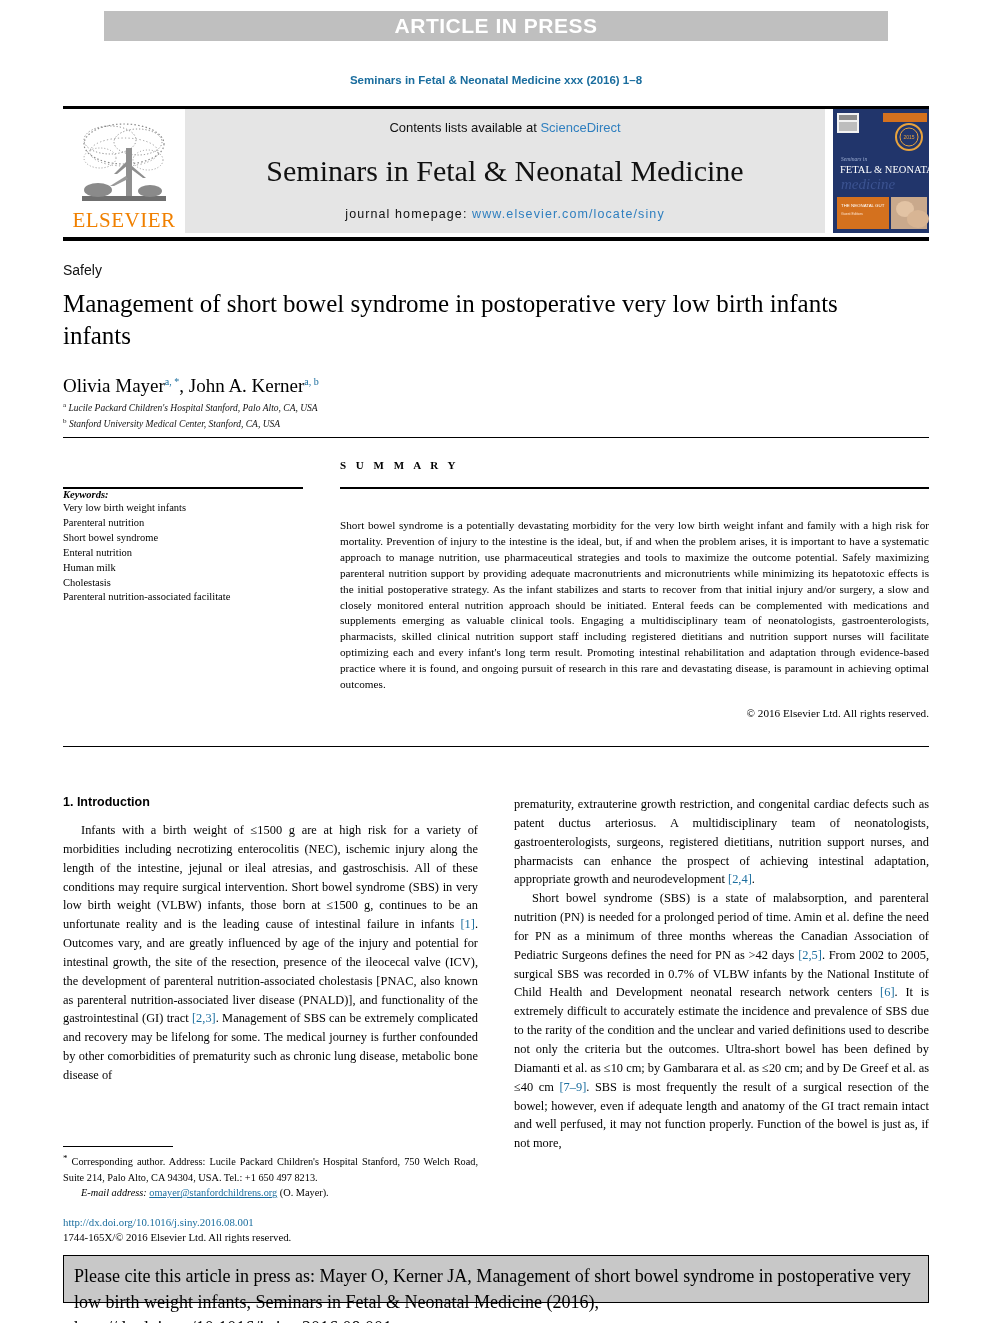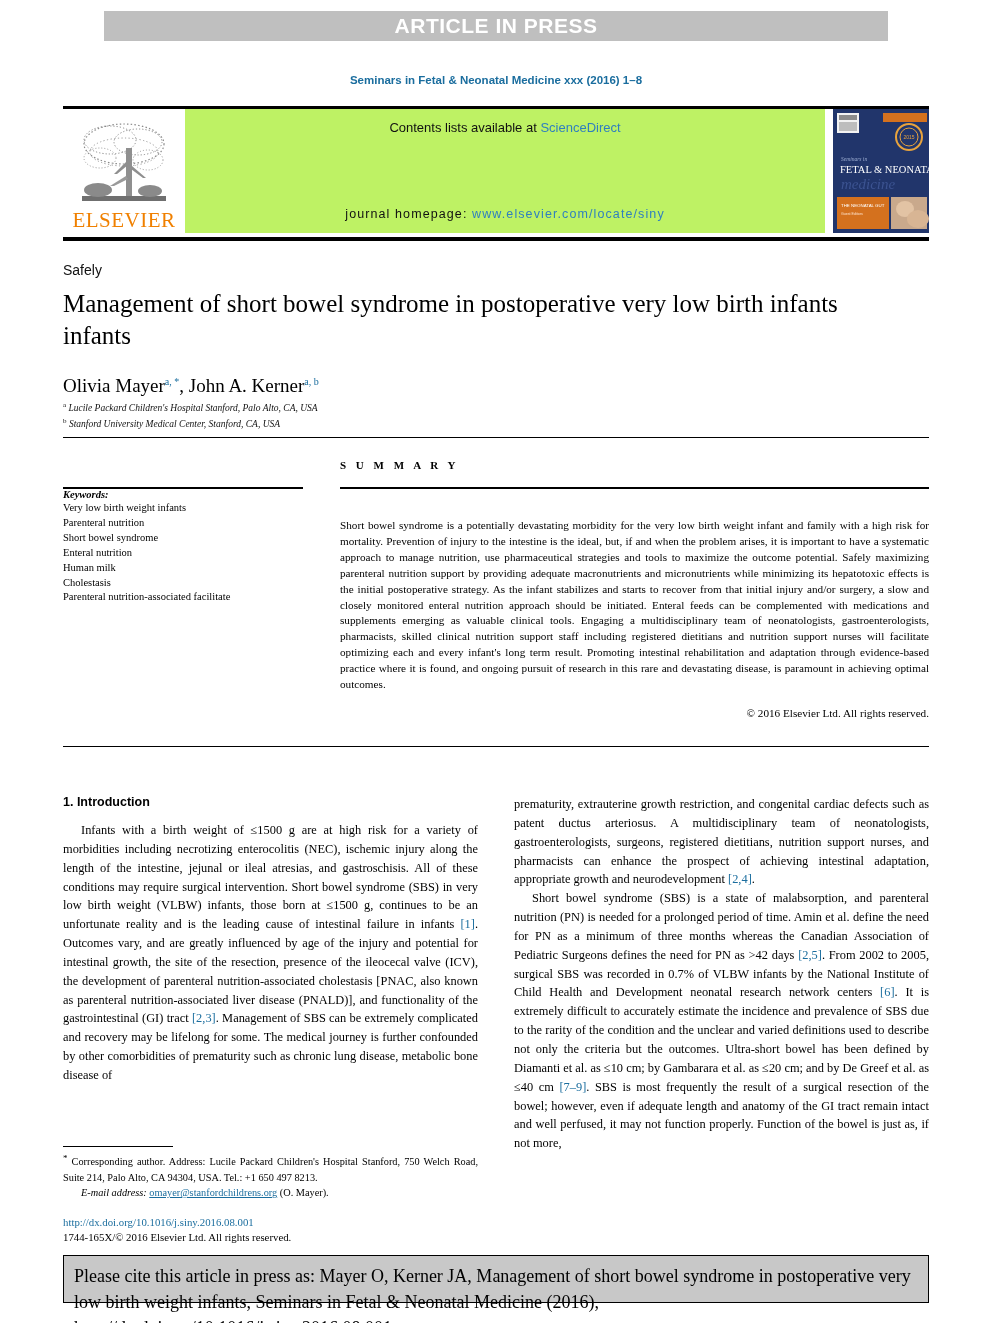--- a/index.html
+++ b/index.html
@@ -93,21 +93,21 @@
   .elsevier-wordmark {
     font-family: "Liberation Serif", serif;
     font-size: 21px;
     letter-spacing: 0.5px;
     color: #f08000;
     line-height: 1;
     margin-top: 2px;
   }
   .masthead-center {
     flex: 1;
-    background: #bef264;
+    background: #e5e5e5;
     display: flex;
     flex-direction: column;
     align-items: center;
     justify-content: space-between;
     padding: 11px 0 12px 0;
     box-sizing: border-box;
   }
   .contents-line {
     font-family: "Liberation Sans", sans-serif;
     font-size: 13px;
@@ -392,20 +392,21 @@
             </g>
           </svg>
         </div>
         <div class="elsevier-wordmark">ELSEVIER</div>
       </div>
 
       <div class="masthead-center">
         <div class="contents-line">
           <span>Contents lists available at </span><span class="sd">ScienceDirect</span>
         </div>
+        <div class="journal-title">Seminars in Fetal &amp; Neonatal Medicine</div>
         <div class="homepage-line">
           <span>journal homepage: </span><span class="url">www.elsevier.com/locate/siny</span>
         </div>
       </div>
 
       <div class="cover-thumb">
         <svg width="96" height="124" viewBox="0 0 96 124" xmlns="http://www.w3.org/2000/svg">
           <rect x="0" y="0" width="96" height="124" fill="#21356b"></rect>
           <rect x="4" y="4" width="22" height="20" fill="#f2f2f2"></rect>
           <rect x="6" y="6" width="18" height="5" fill="#8c8c8c"></rect>

